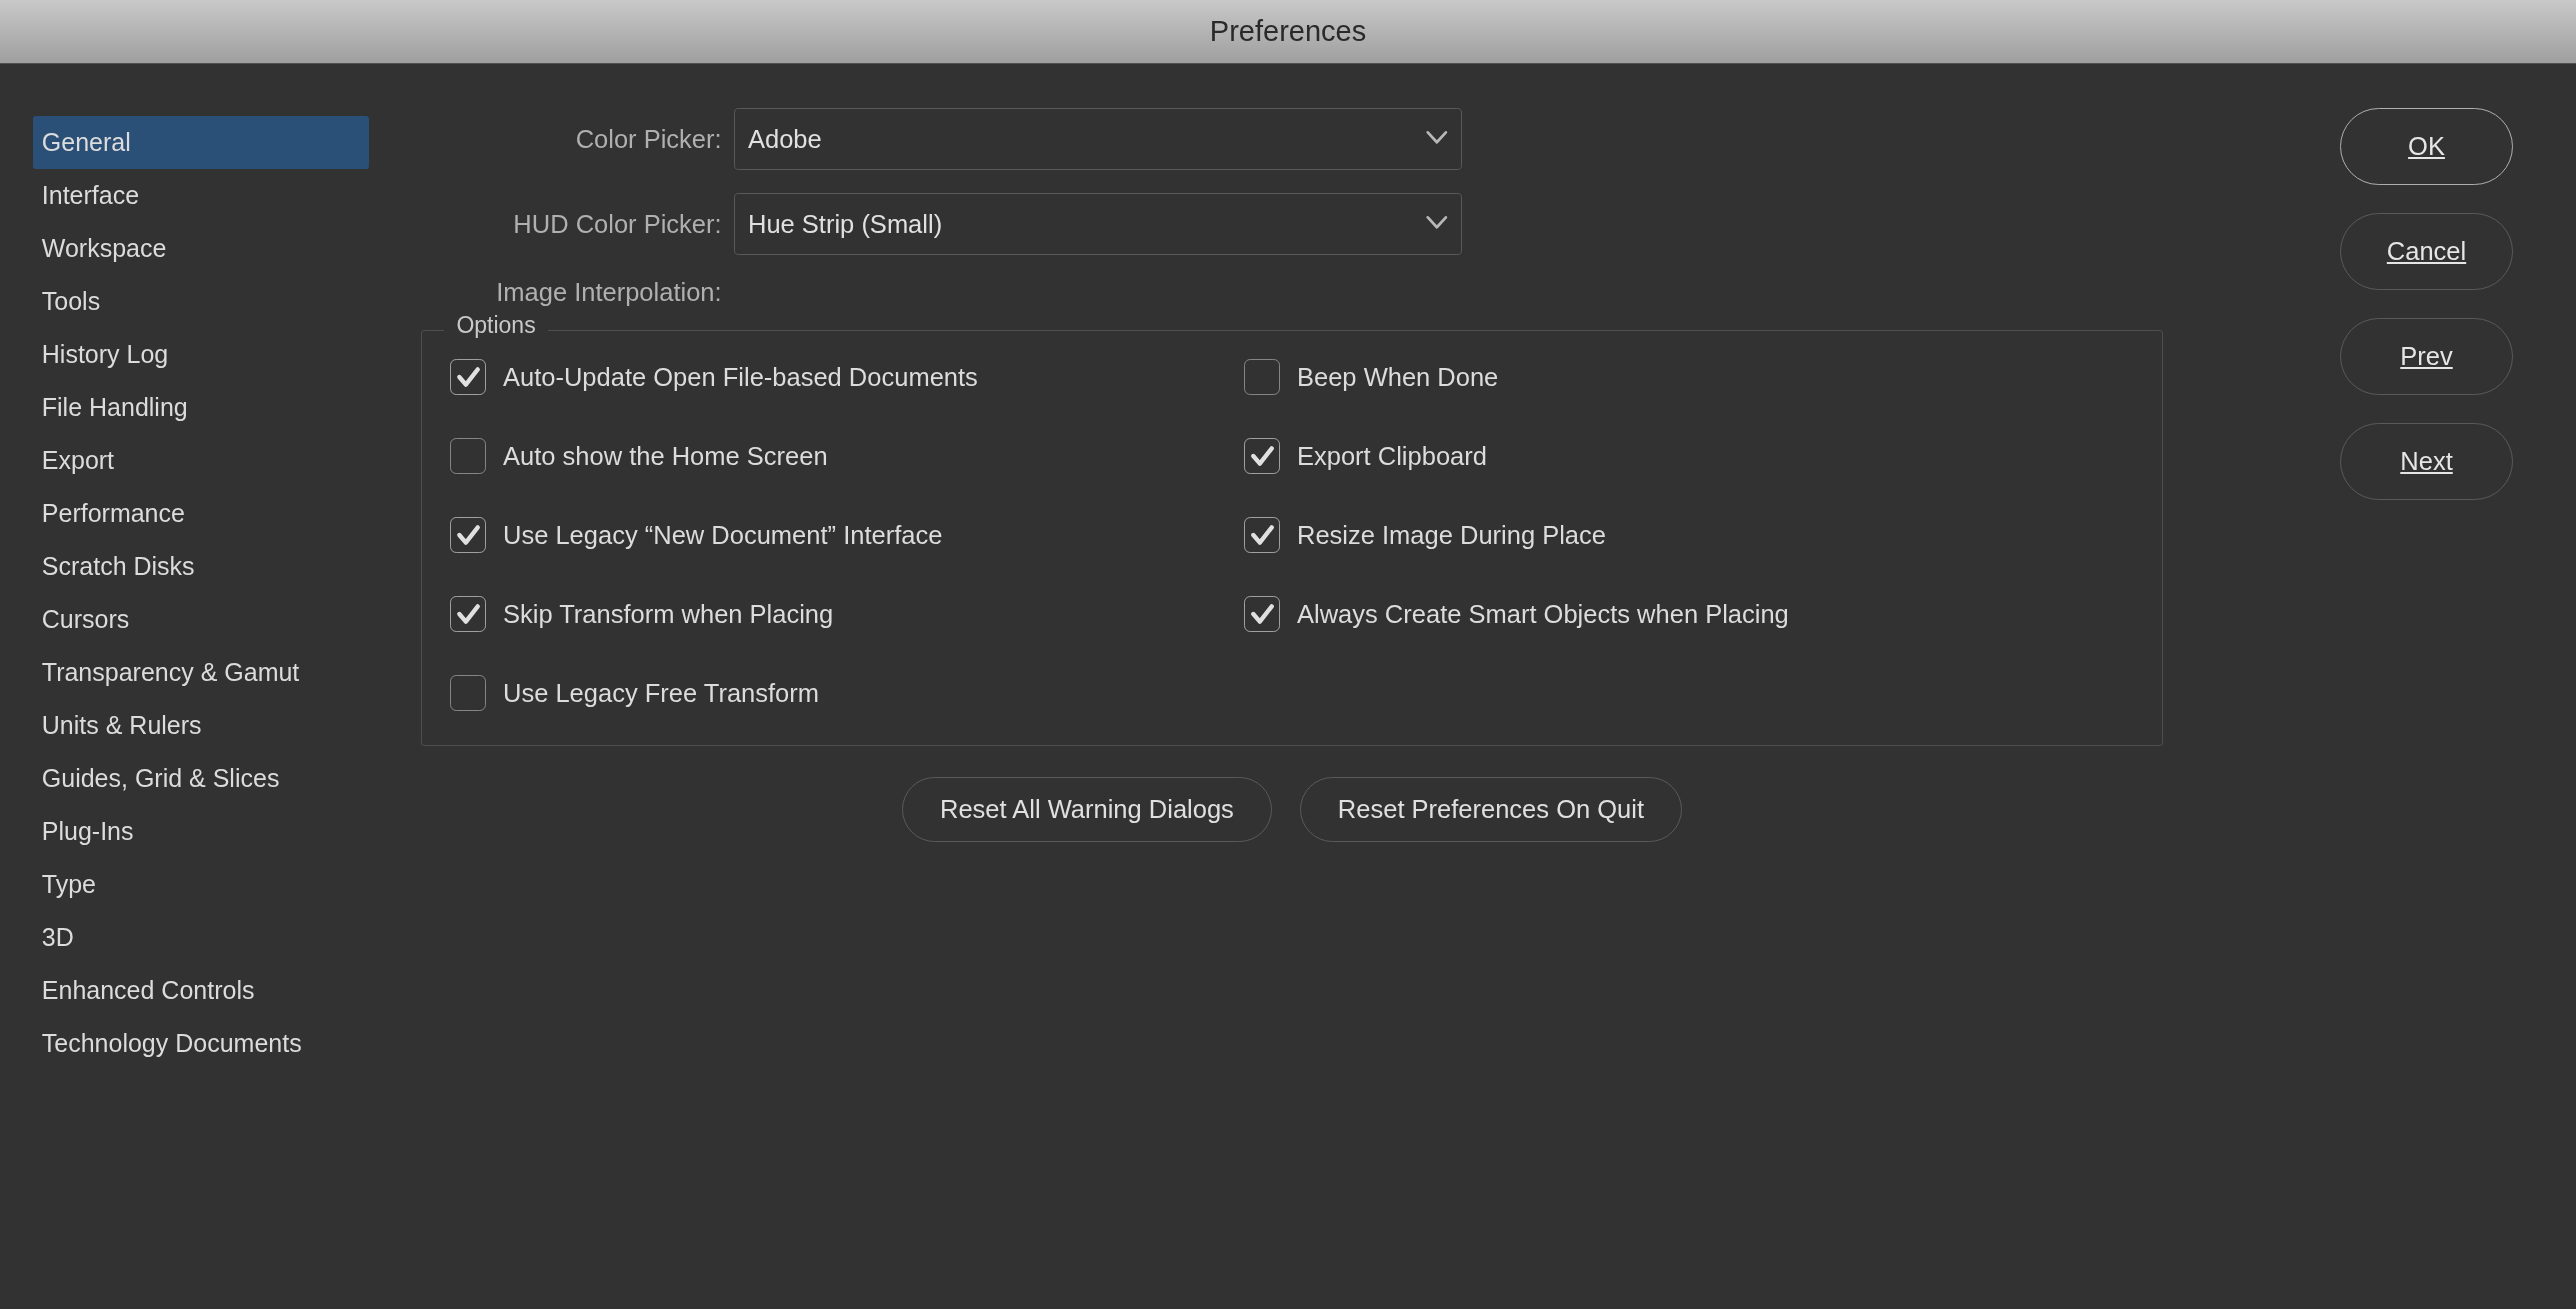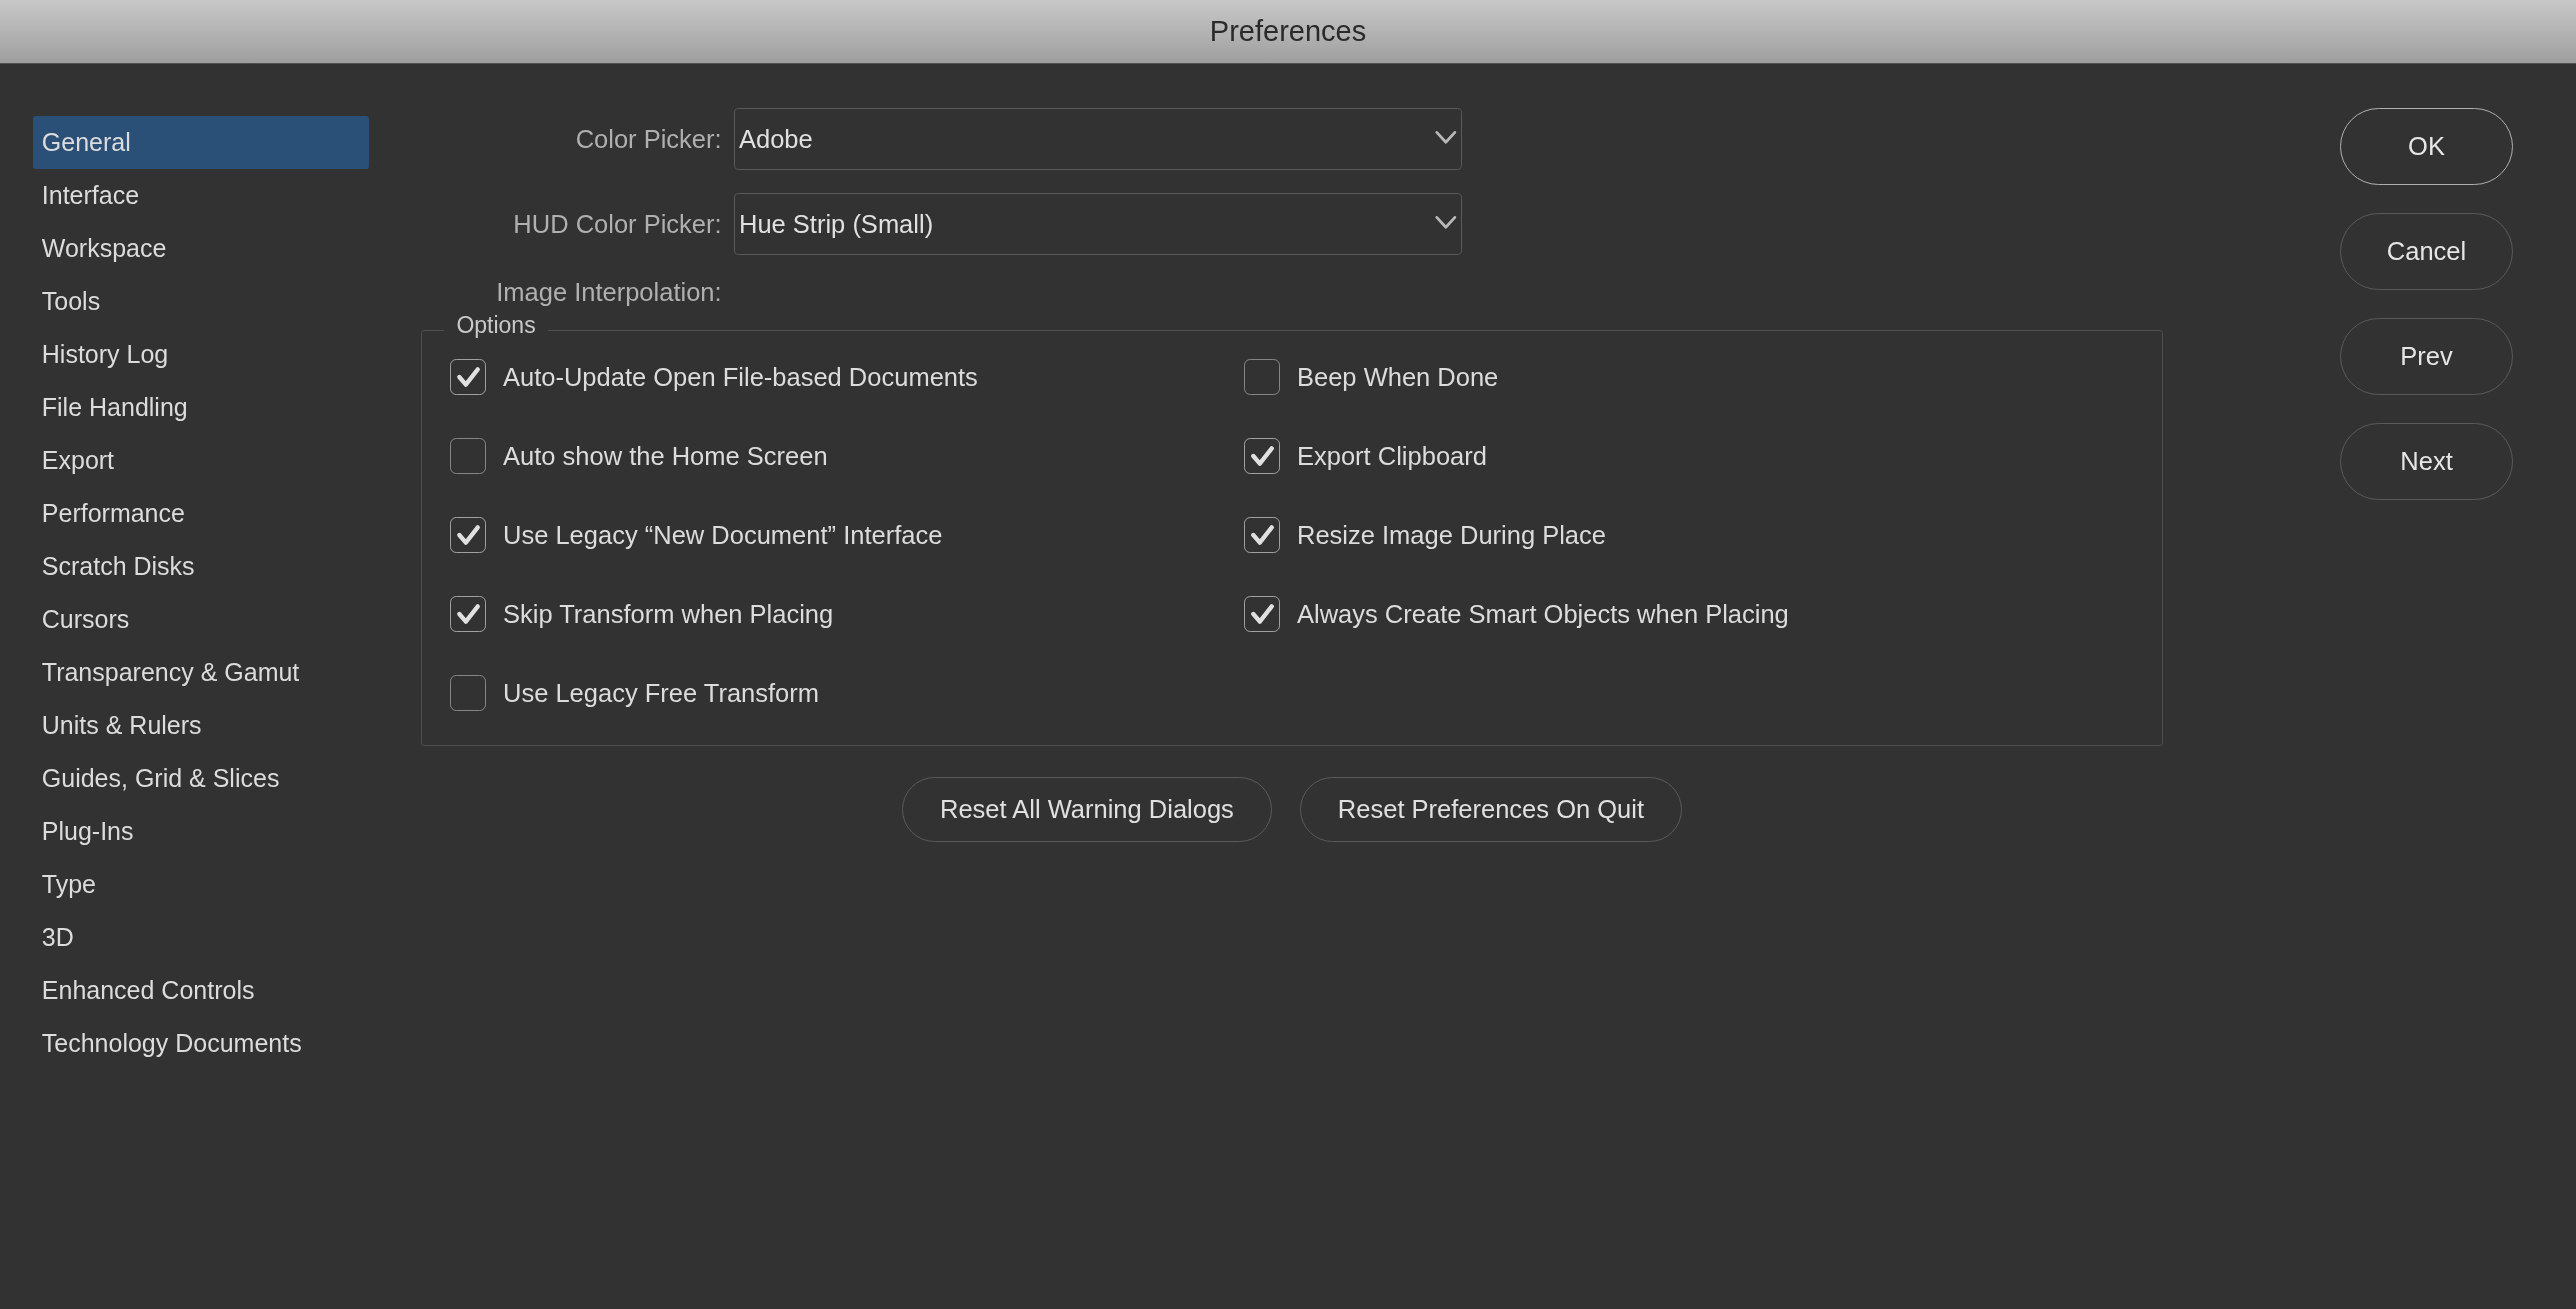--- a/index.html
+++ b/index.html
@@ -74,21 +74,21 @@
     }
     .select {
       position: relative;
       width: 728px;
       height: 62px;
       border: 1.5px solid #5a5a5a;
       border-radius: 4.6px;
       background: #323232;
       display: flex;
       align-items: center;
-      padding: 0 4px;
+      padding: 0 13px;
       cursor: pointer;
     }
     .select-value {
       color: #e0e0e0;
       font-size: 25.5px;
       flex: 1;
     }
     .select-chevron {
       color: #b8b8b8;
     }
@@ -197,20 +197,21 @@
       border: 1.5px solid #afafaf;
       border-radius: 39px;
       color: #e6e6e6;
       font-size: 25.5px;
       height: 77px;
       display: flex;
       align-items: center;
       justify-content: center;
       background: transparent;
       cursor: pointer;
+      text-decoration: underline;
     }
     .side-button.secondary {
       border-color: #5a5a5a;
     }
   </style>
 </head>
 <body>
 
 <div class="titlebar">Preferences</div>
 

